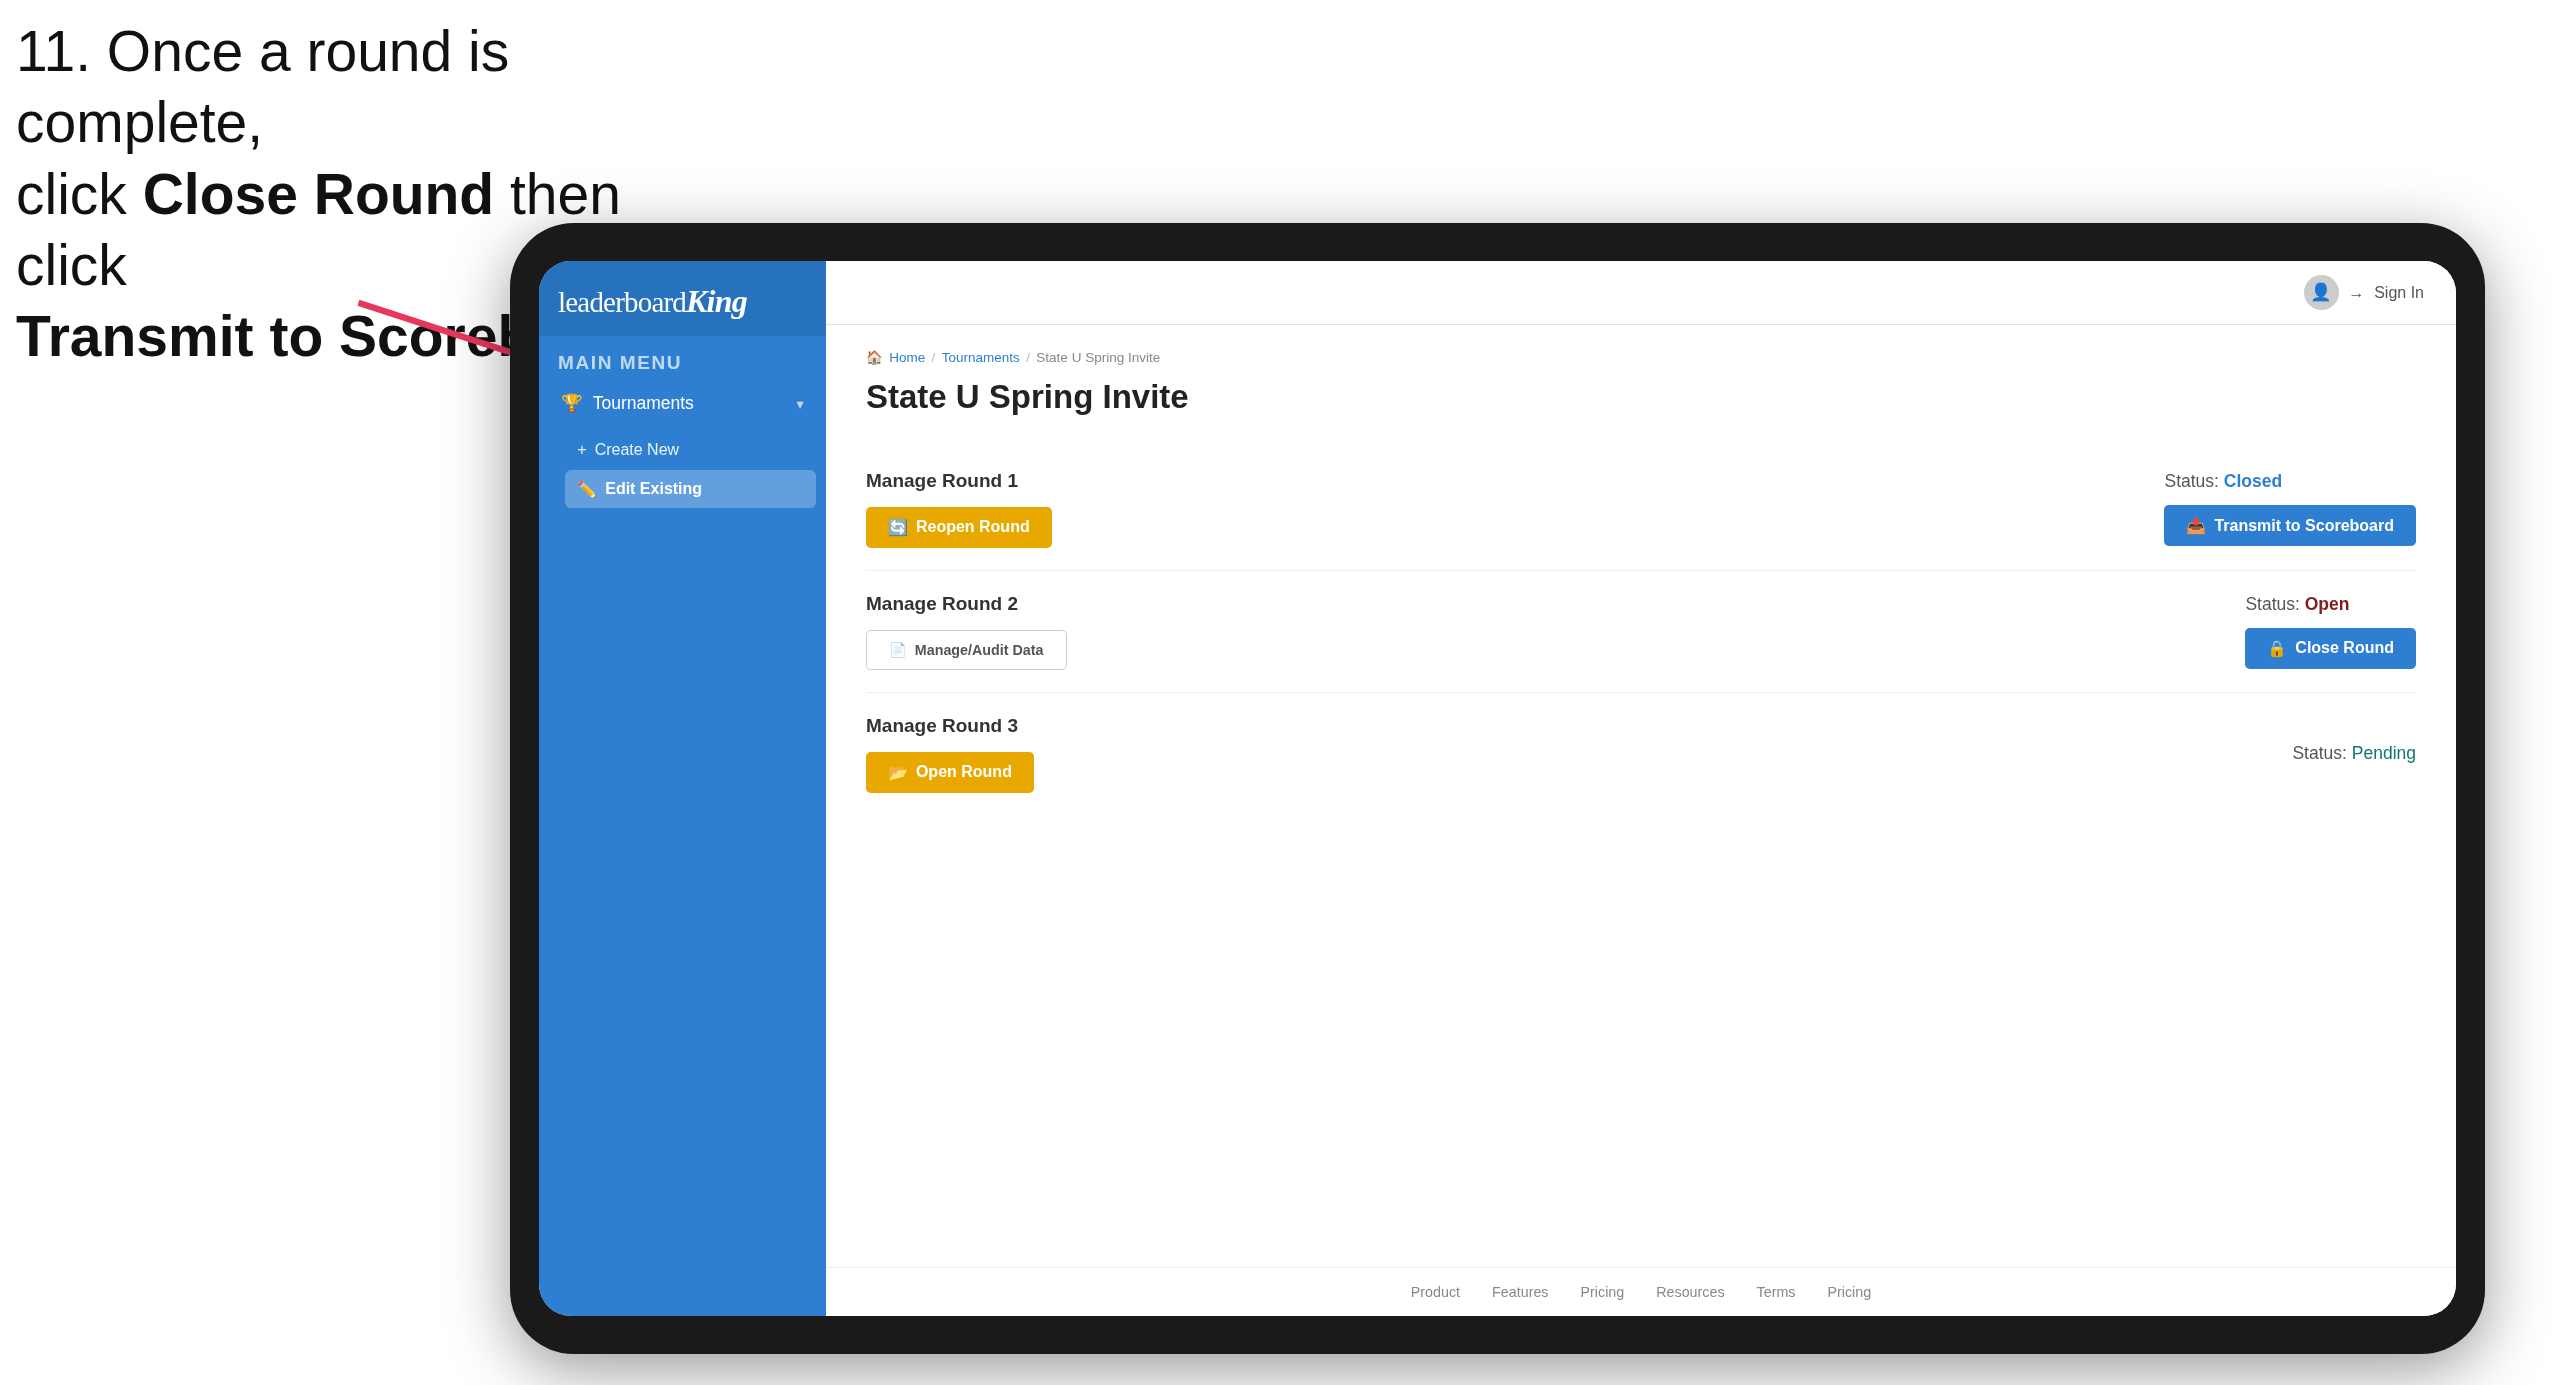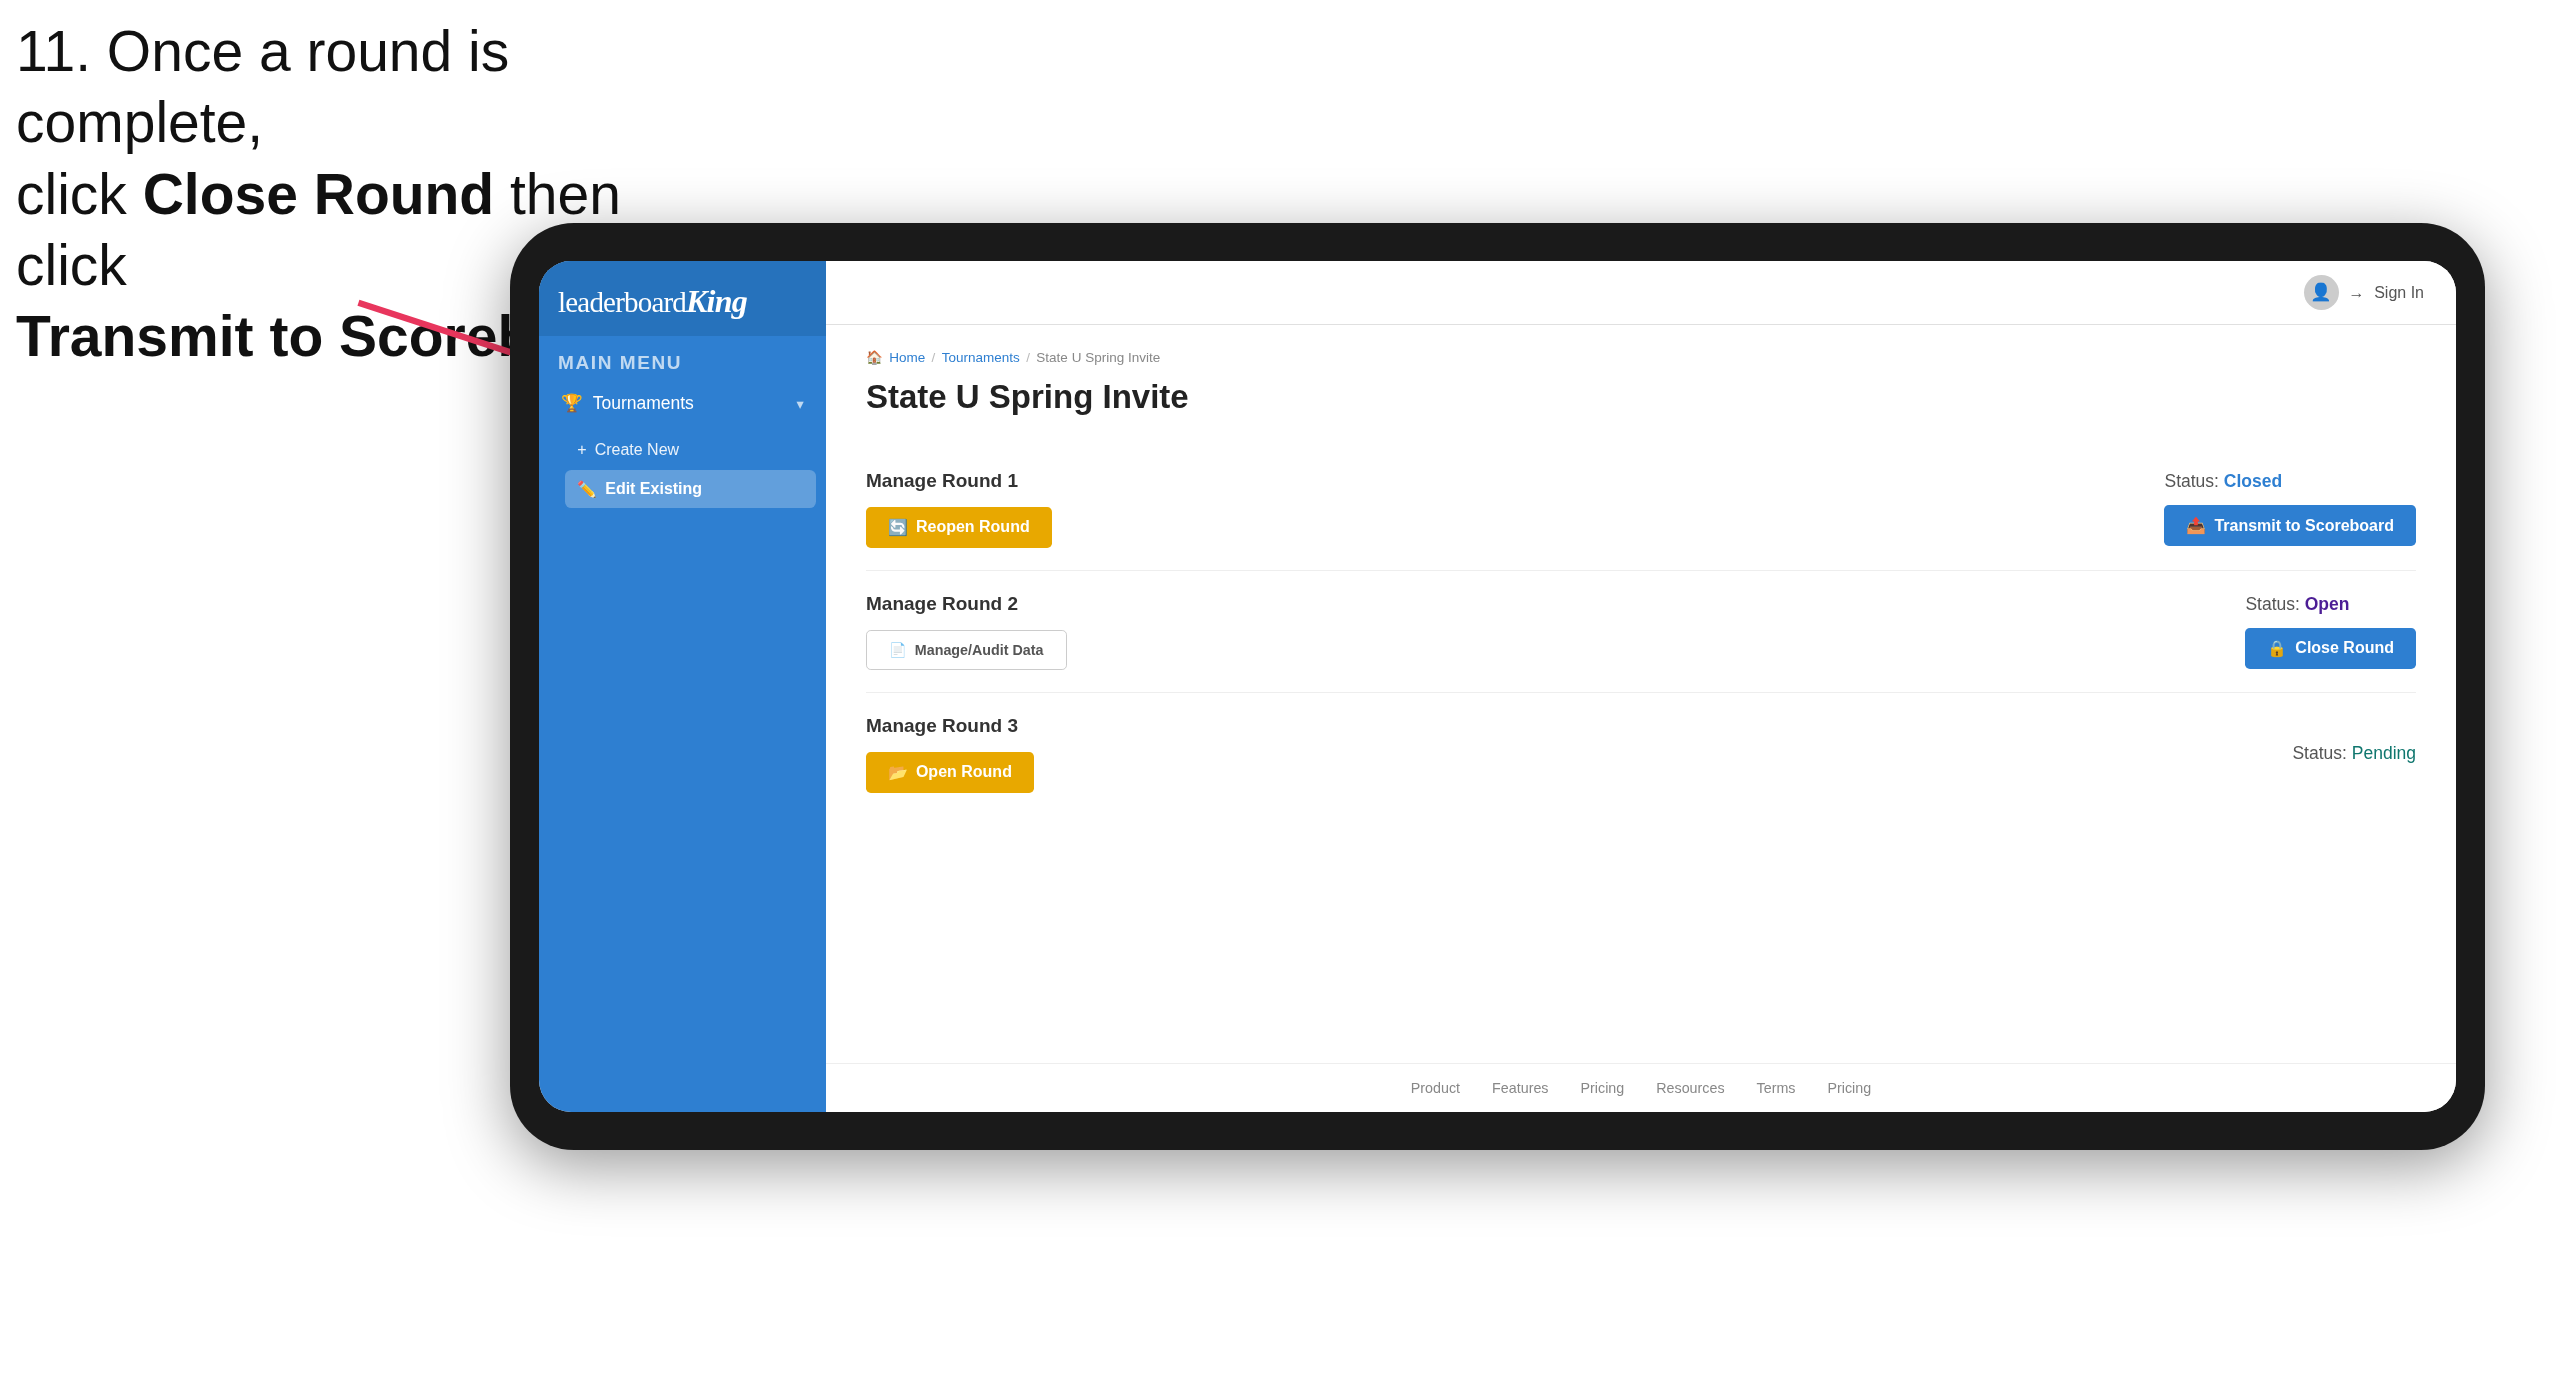--- a/index.html
+++ b/index.html
@@ -35,21 +35,21 @@
       height: 1386px;
       pointer-events: none;
     }
 
     
     .tablet-frame {
       position: absolute;
       top: 223px;
       left: 510px;
       width: 1975px;
-      height: 927px;
+      height: 1131px;
       background: #1a1a1a;
       border-radius: 64px;
       padding: 38px 29px;
       box-shadow: 0 16px 64px rgba(0,0,0,0.4);
     }
 
     .tablet-screen {
       width: 100%;
       height: 100%;
       background: #f5f5f5;
@@ -251,21 +251,21 @@
       gap: 12.7px;
     }
 
     .status-line {
       font-size: 17.5px;
       color: #555;
       font-weight: 500;
     }
 
     .status-closed { color: #2e7fd1; font-weight: 700; }
-    .status-open { color: #4c1d95; font-weight: 700; }
+    .status-open { color: #7f1d1d; font-weight: 700; }
     .status-pending { color: #0f766e; font-weight: 400; }
 
     
     .btn {
       display: inline-flex;
       align-items: center;
       gap: 8px;
       padding: 11px 22px;
       border-radius: 4.8px;
       font-size: 16px;

